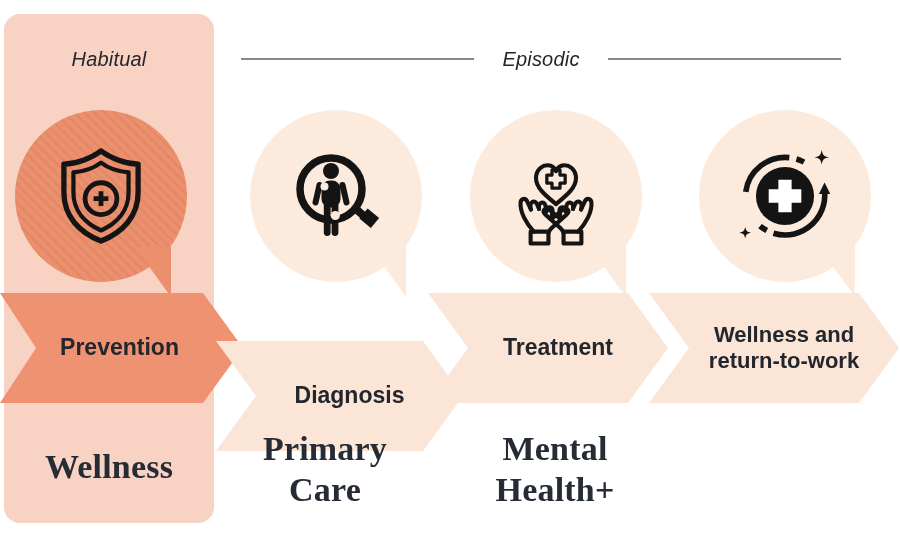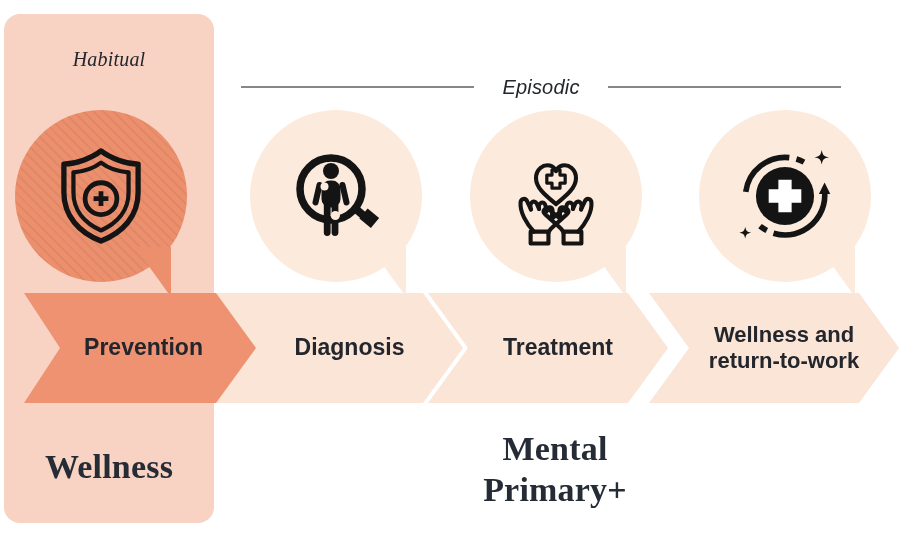--- a/index.html
+++ b/index.html
@@ -12,25 +12,25 @@
     position:absolute;left:4px;top:14px;width:210px;height:509px;
     background:var(--panel);border-radius:16px;
   }
   
   .mode-label{
     font-style:italic;font-weight:500;font-size:20px;color:var(--text_dark);
     letter-spacing:.2px;
   }
   .habitual{
     position:absolute;left:4px;top:46px;width:210px;height:26px;
-    display:flex;align-items:center;justify-content:center;font-family:Liberation Serif, serif;
+    display:flex;align-items:center;justify-content:center;
   }
   .episodic-wrap{
     position:absolute;left:241px;top:46px;width:600px;height:26px;
-    display:flex;align-items:center;margin-top:28px;
+    display:flex;align-items:center;
   }
   .hline{flex:1;height:2px;background:var(--line_gray);}
   .episodic-text{margin:0 28px;white-space:nowrap;}
   
   .bubble{
     position:absolute;top:110px;width:172px;height:172px;border-radius:50%;
     background:var(--bubble_light);
     display:flex;align-items:center;justify-content:center;
   }
   .bubble::after{
@@ -48,21 +48,20 @@
     position:absolute;top:293px;height:110px;
     display:flex;align-items:center;justify-content:center;
     clip-path:polygon(0 0, calc(100% - 40px) 0, 100% 50%, calc(100% - 40px) 100%, 0 100%, 40px 50%);
     background:var(--arrow_light);
     font-weight:bold;font-size:23px;color:var(--text_dark);
     text-align:center;line-height:1.18;
   }
   .arrow.first{
     clip-path:polygon(0 0, calc(100% - 40px) 0, 100% 50%, calc(100% - 40px) 100%, 0 100%, 36px 50%);
     background:var(--accent);
-    margin-left:24px;
   }
   .arrow .lbl{padding-left:26px;padding-right:6px;}
   .arrow.first .lbl{padding-left:16px;padding-right:20px;}
   .arrow.last{font-size:22px;}
   
   .product{
     position:absolute;font-family:"Liberation Serif","DejaVu Serif",serif;
     font-weight:600;font-size:34px;color:var(--text_serif);
     text-align:center;line-height:1.22;letter-spacing:.2px;
   }
@@ -145,26 +144,27 @@
       <path d="M25.5 79.5 A39 39 0 0 0 88.9 46.6" fill="none" stroke="#141414" stroke-width="5.5" stroke-dasharray="8 7 300"></path>
       <polygon points="83.2,48 94.4,48 88.8,36.8" fill="#141414"></polygon>
       <path transform="translate(86 12)" d="M0 -7.2 C1.1 -1.9 1.9 -1.1 7.2 0 C1.9 1.1 1.1 1.9 0 7.2 C-1.1 1.9 -1.9 1.1 -7.2 0 C-1.9 -1.1 -1.1 -1.9 0 -7.2 Z" fill="#141414"></path>
       <path transform="translate(11 86) scale(0.8)" d="M0 -7.2 C1.1 -1.9 1.9 -1.1 7.2 0 C1.9 1.1 1.1 1.9 0 7.2 C-1.1 1.9 -1.9 1.1 -7.2 0 C-1.9 -1.1 -1.1 -1.9 0 -7.2 Z" fill="#141414"></path>
     </svg>
   </div>
 
   <div class="arrow first" style="left:0;width:243px;">
     <span class="lbl">Prevention</span>
   </div>
-  <div class="arrow" style="left:216px;width:247px;">
+  <div class="arrow" style="left:216px;width:247px;margin-top:48px;">
     <span class="lbl">Diagnosis</span>
   </div>
   <div class="arrow" style="left:428px;width:240px;">
     <span class="lbl">Treatment</span>
   </div>
   <div class="arrow last" style="left:649px;width:250px;">
     <span class="lbl" style="max-width:185px;">Wellness and return-to-work</span>
   </div>
 
   <div class="product" style="left:4px;top:446px;width:210px;font-family:Liberation Serif, serif;">Wellness</div>
-  <div class="product" style="left:465px;top:428px;width:180px;">Mental Primary+</div>
+  <div class="product" style="left:235px;top:428px;width:180px;">Primary Care</div>
+  <div class="product" style="left:465px;top:428px;width:180px;">Mental Health+</div>
 
 </div>
 
 </body></html>

